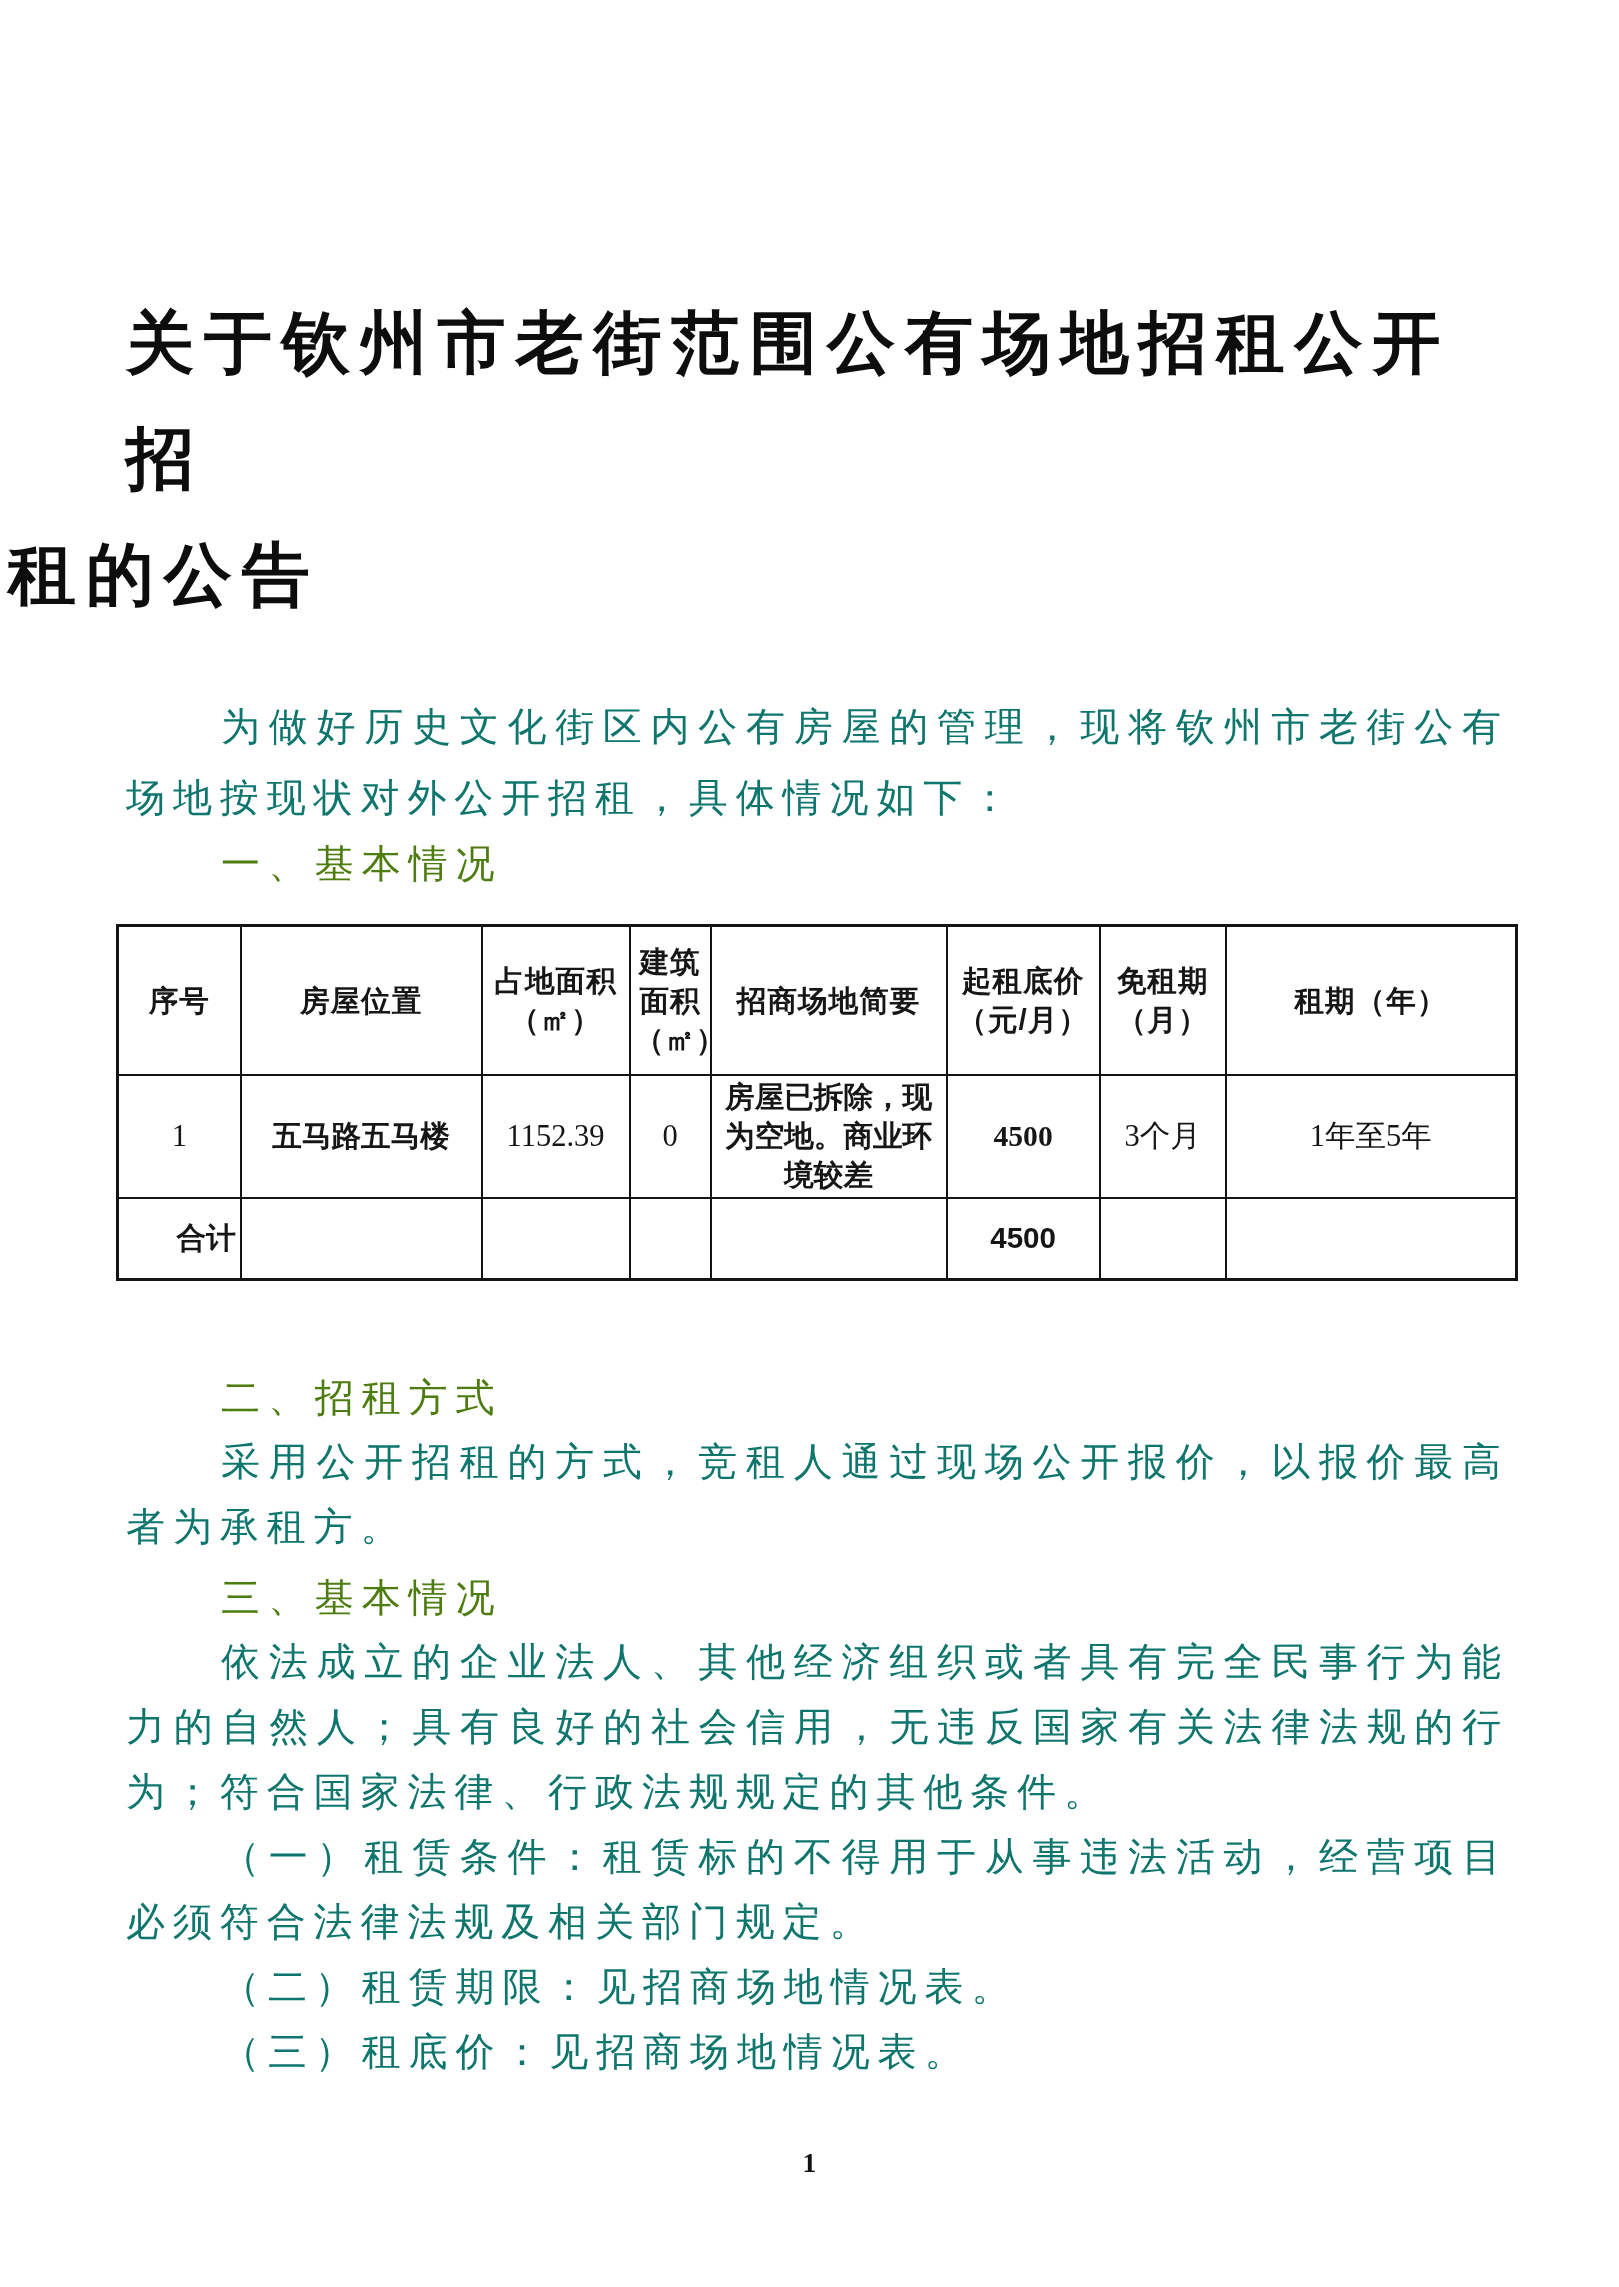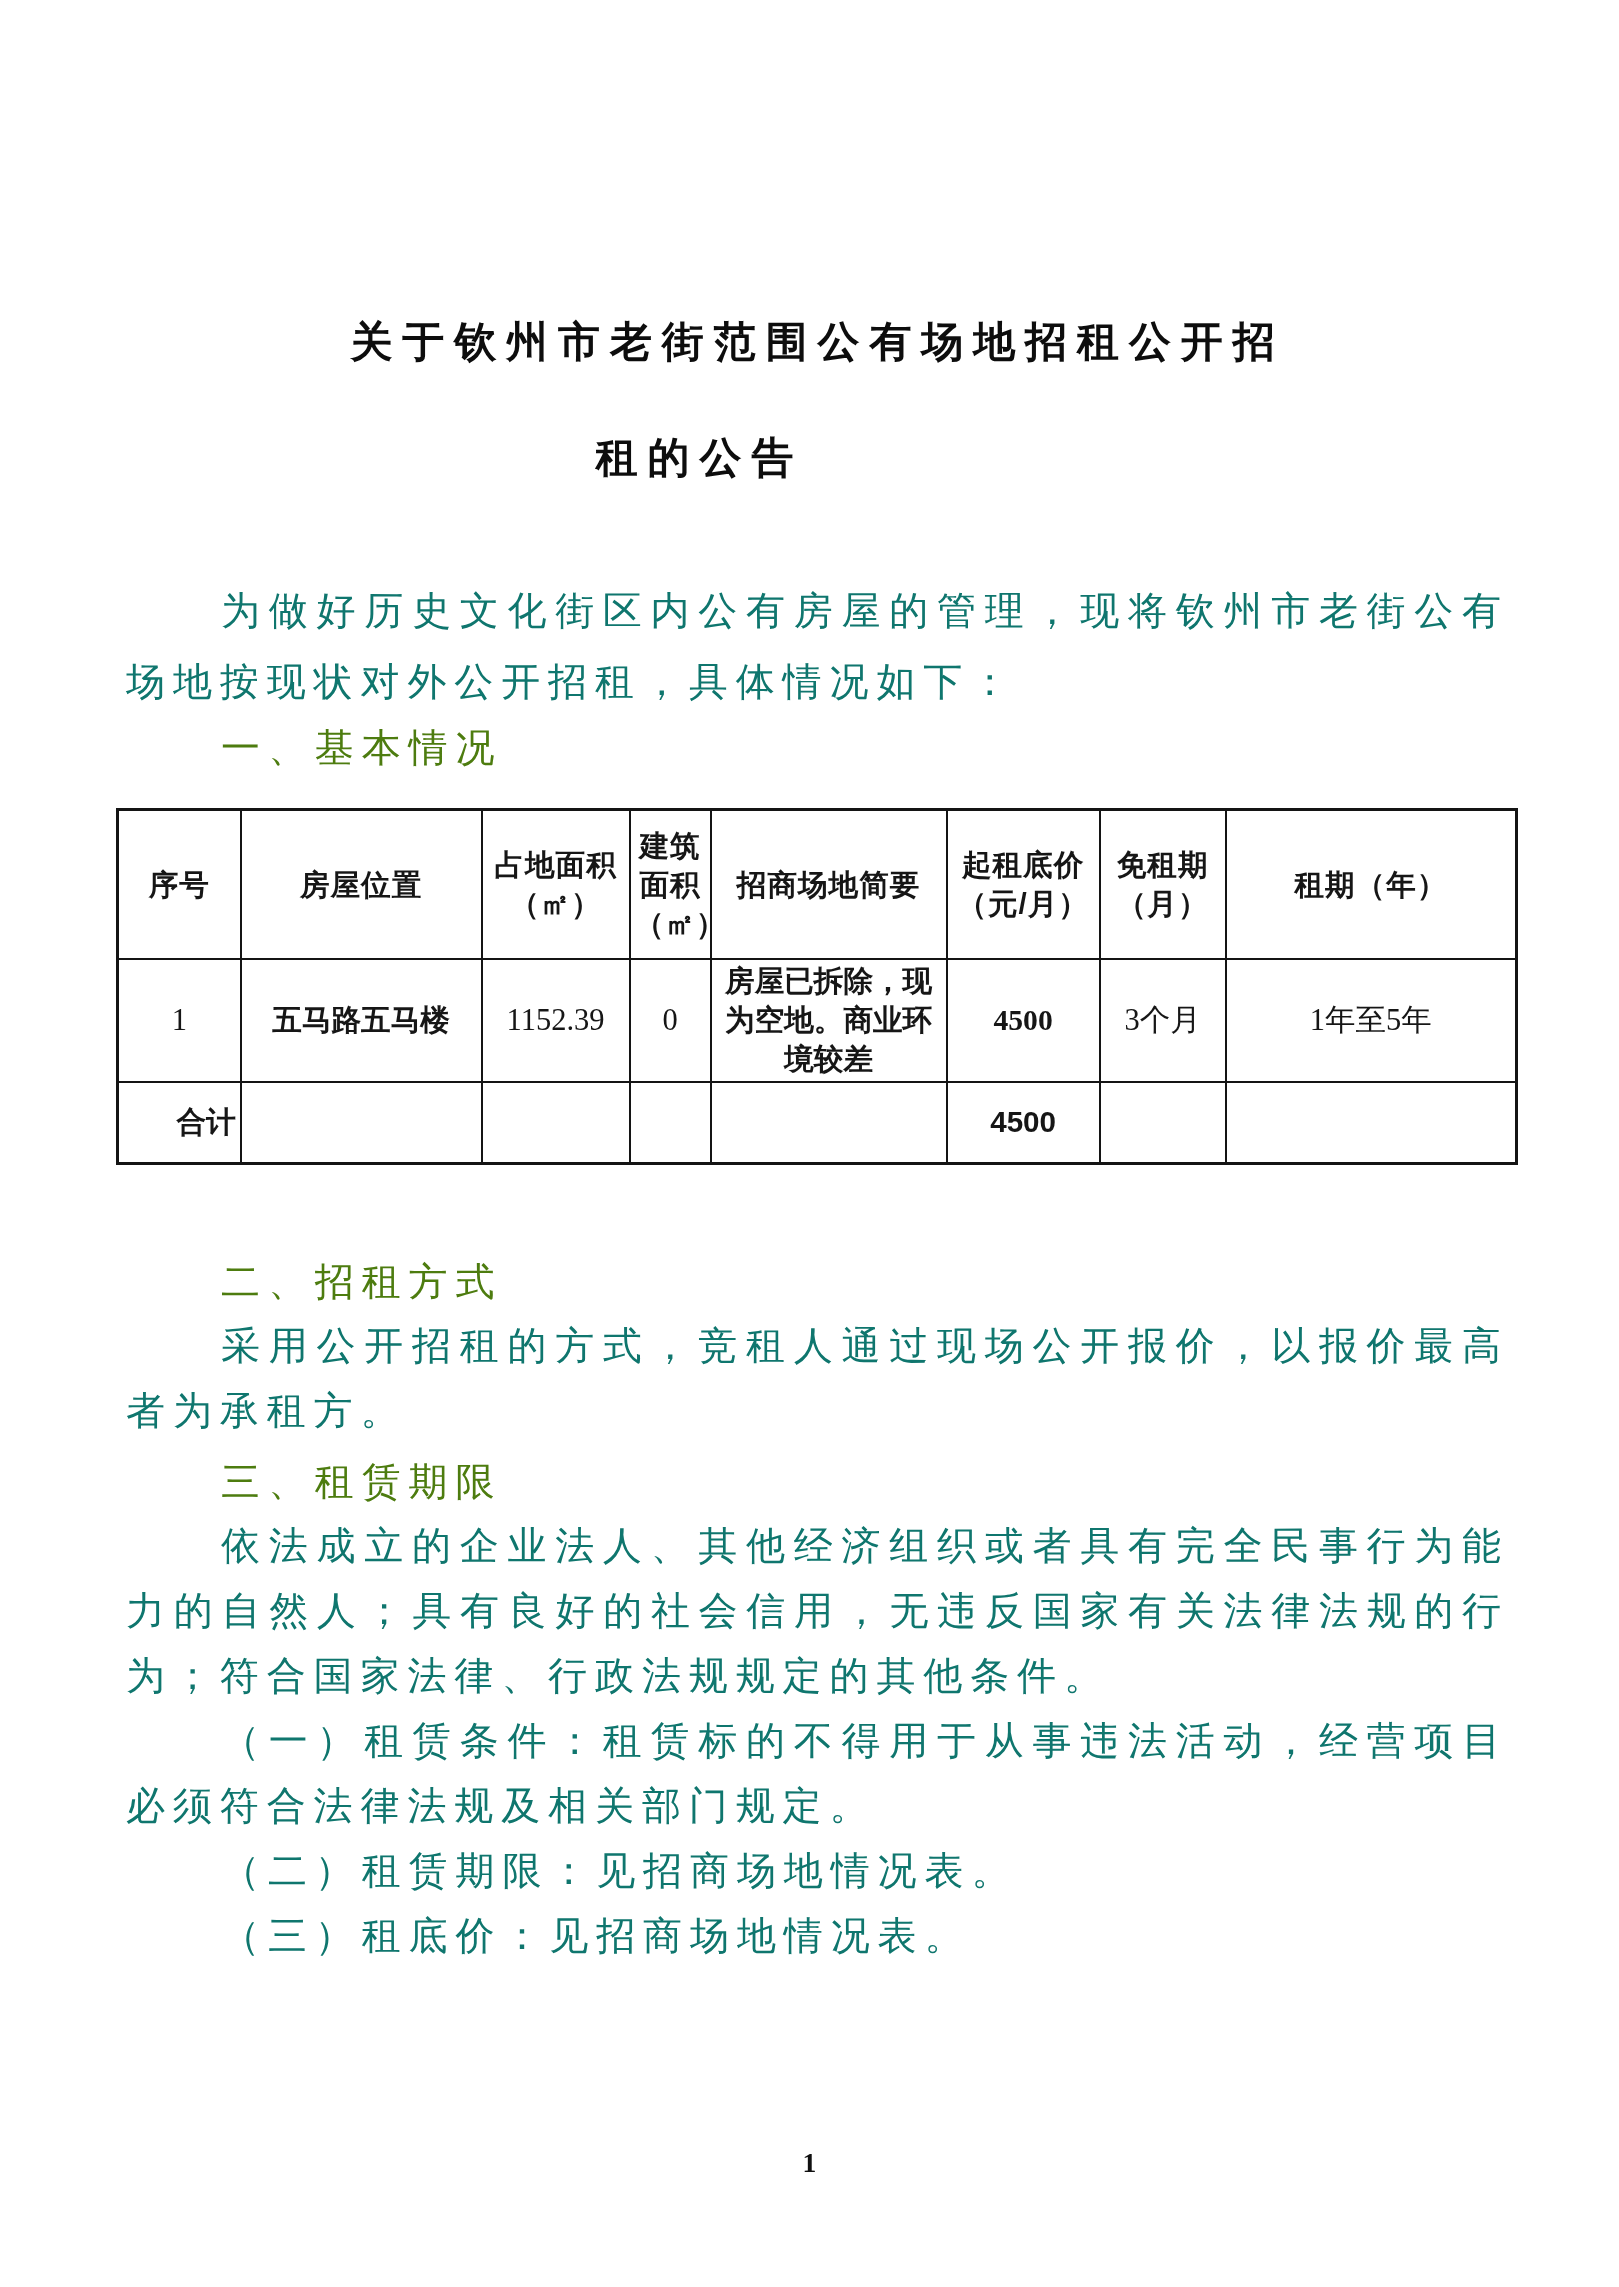--- a/index.html
+++ b/index.html
@@ -16,24 +16,24 @@
   }
   .content {
     margin-left: 126px;
     width: 1383px;
   }
   
   .title {
     margin: 0;
     font-family: "Liberation Sans", sans-serif;
     font-weight: 900;
-    font-size: 42px;
+    font-size: 68px;
     line-height: 116px;
     letter-spacing: 9.9px;
-    text-align: center;
+    text-align: left;
     color: #0d0d0d;
   }
   .title span { display: block; }
   .tl2 { transform: translateX(-118px); }
   
   .para {
     margin: 0;
     font-family: "Liberation Serif", serif;
     font-size: 39px;
     line-height: 65px;
@@ -177,21 +177,21 @@
           <td>4500</td>
           <td></td>
           <td></td>
         </tr>
       </tbody>
     </table>
 
     <div class="heading h-sec2">二、招租方式</div>
     <p class="para">采用公开招租的方式，竞租人通过现场公开报价，以报价最高者为承租方。</p>
 
-    <div class="heading h-sec3">三、租赁期限</div>
+    <div class="heading h-sec3">三、基本情况</div>
     <p class="para">依法成立的企业法人、其他经济组织或者具有完全民事行为能力的自然人；具有良好的社会信用，无违反国家有关法律法规的行为；符合国家法律、行政法规规定的其他条件。</p>
 
     <p class="para">（一）租赁条件：租赁标的不得用于从事违法活动，经营项目必须符合法律法规及相关部门规定。</p>
     <p class="para">（二）租赁期限：见招商场地情况表。</p>
     <p class="para">（三）租底价：见招商场地情况表。</p>
 
   </div>
 
   <div class="page-number">1</div>
 </div>

